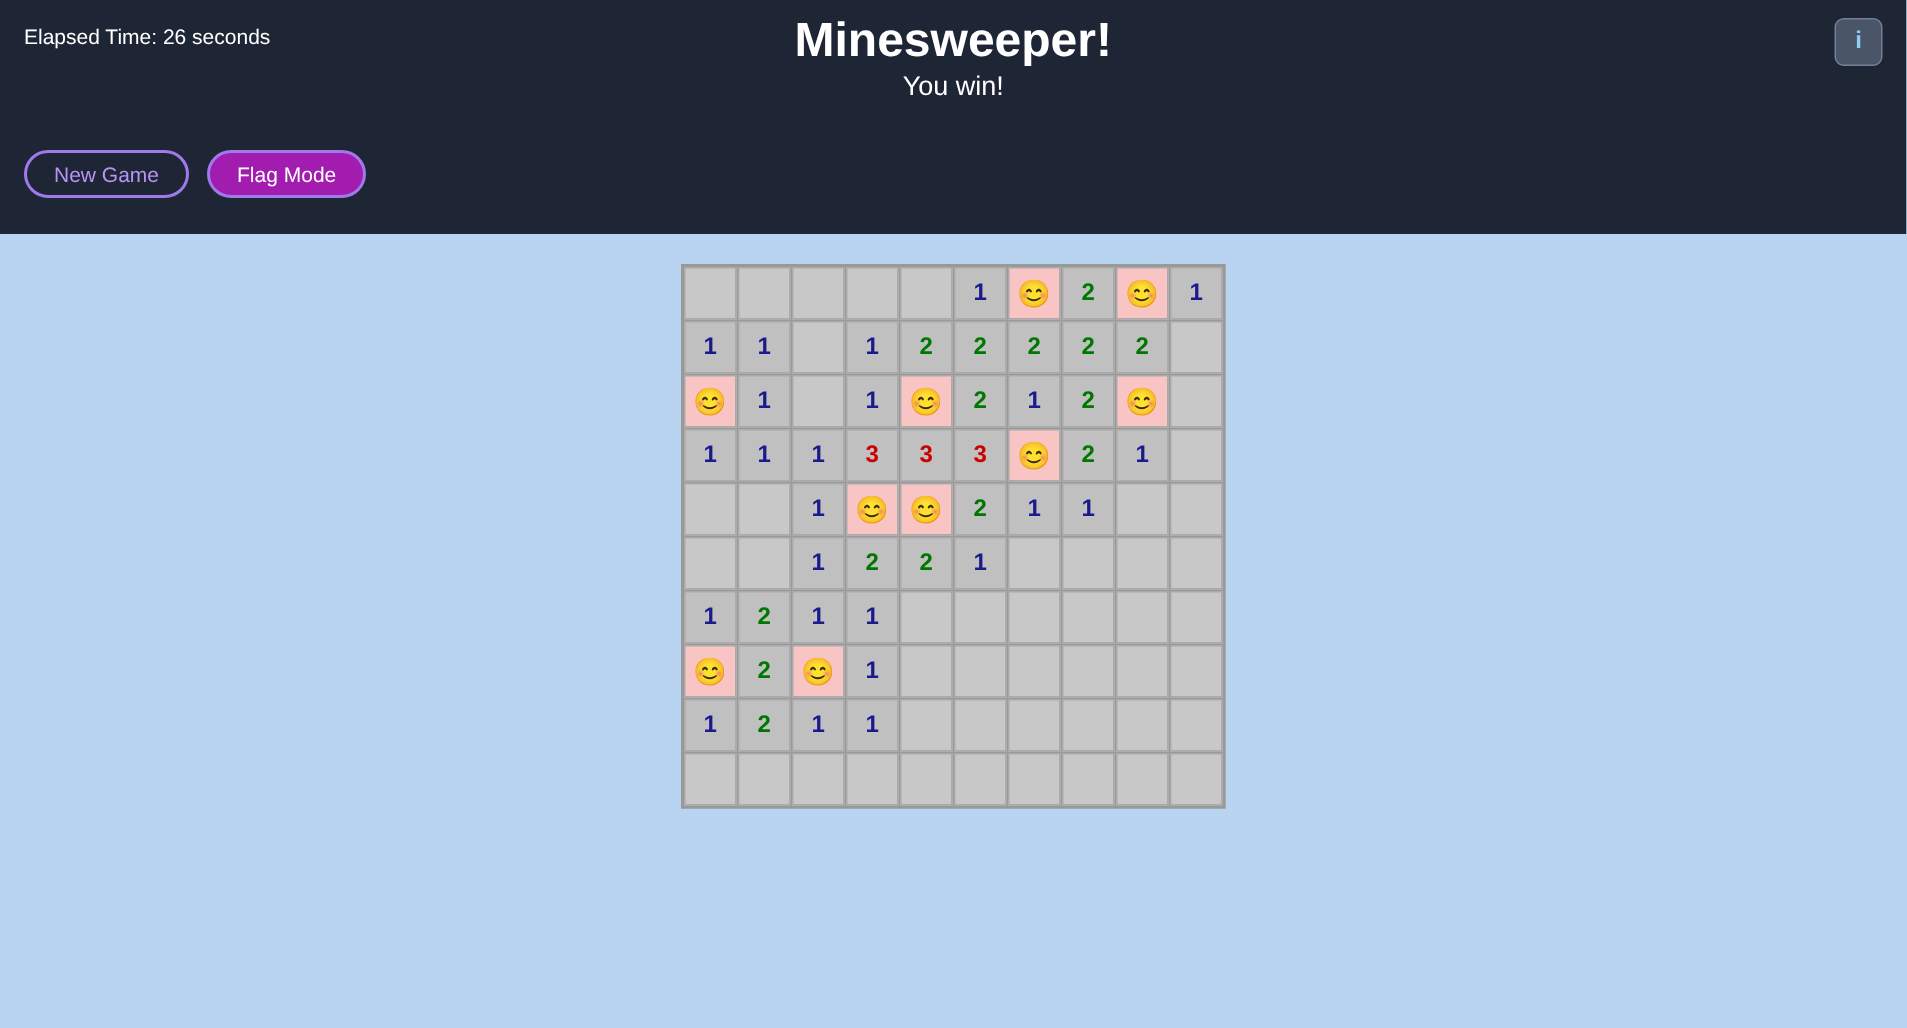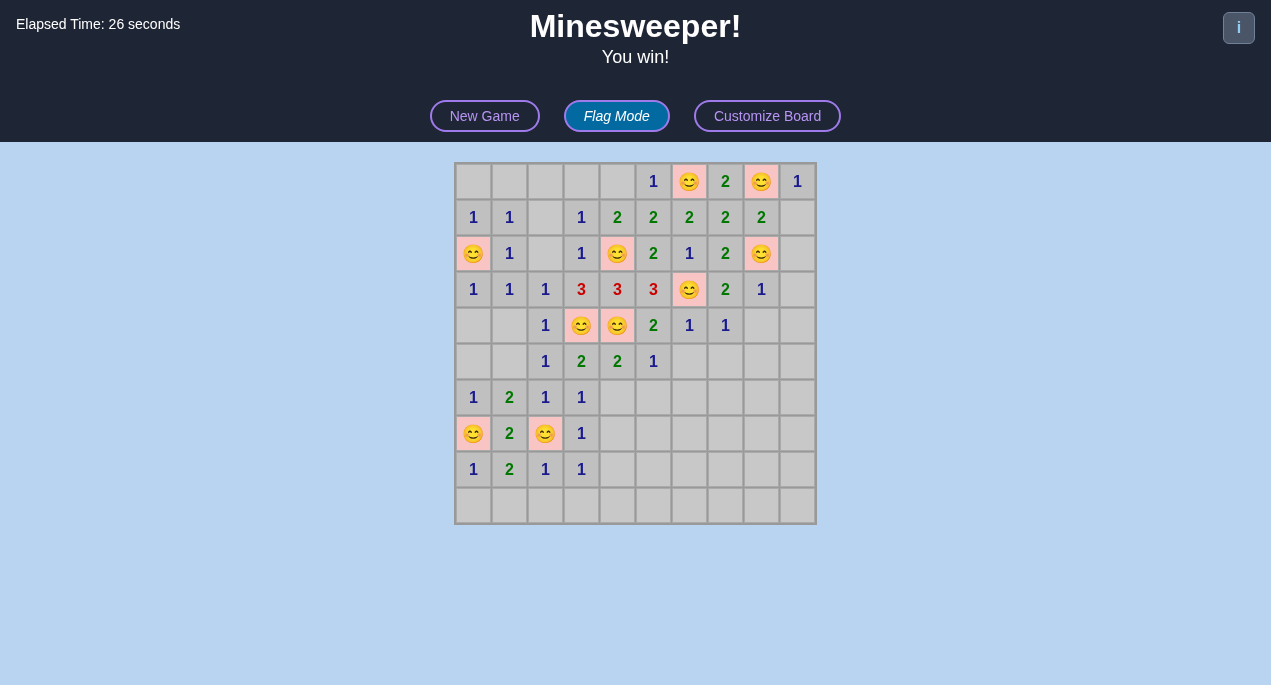--- a/index.html
+++ b/index.html
@@ -5,21 +5,21 @@
     * { box-sizing: border-box; margin: 0; padding: 0; }
     body {
       background-color: #b8d4f0;
       font-family: Arial, sans-serif;
       min-height: 685px;
       width: 1271px;
     }
     header {
       background-color: #1e2535;
       color: white;
-      padding: 8px 16px 10px;
+      padding: 8px 16px 24px;
       text-align: center;
       position: relative;
     }
     .header-title {
       font-size: 32px;
       font-weight: bold;
       margin-bottom: 2px;
     }
     .header-subtitle {
       font-size: 18px;
@@ -44,38 +44,36 @@
       height: 32px;
       cursor: pointer;
       font-size: 16px;
       font-weight: bold;
       display: flex;
       align-items: center;
       justify-content: center;
     }
     .button-row {
       display: flex;
-      justify-content: center;
-      gap: 24px;
+      gap: 12px;
       margin-top: 32px;
     }
     .btn {
       padding: 6px 18px;
       border-radius: 20px;
       border: 2px solid #9f7aea;
       background: transparent;
       color: #b794f4;
       font-size: 14px;
       cursor: pointer;
       font-weight: 500;
     }
     .btn.active {
-      background: #0369a1;
+      background: #a21caf;
       color: white;
-      font-style: italic;
     }
     .main-content {
       display: flex;
       justify-content: center;
       padding-top: 20px;
     }
     .grid-container {
       display: grid;
       grid-template-columns: repeat(10, 35px);
       grid-template-rows: repeat(10, 35px);
@@ -110,21 +108,20 @@
 </head>
 <body>
 
 <header>
   <div class="elapsed-time">Elapsed Time: 26 seconds</div>
   <div class="header-title">Minesweeper!</div>
   <div class="header-subtitle">You win!</div>
   <div class="button-row">
     <button class="btn">New Game</button>
     <button class="btn active">Flag Mode</button>
-    <button class="btn">Customize Board</button>
   </div>
   <button class="info-btn">i</button>
 </header>
 
 <div class="main-content">
   <div class="grid-container" id="grid">
       <div class="cell empty"></div>
       <div class="cell empty"></div>
       <div class="cell empty"></div>
       <div class="cell empty"></div>

